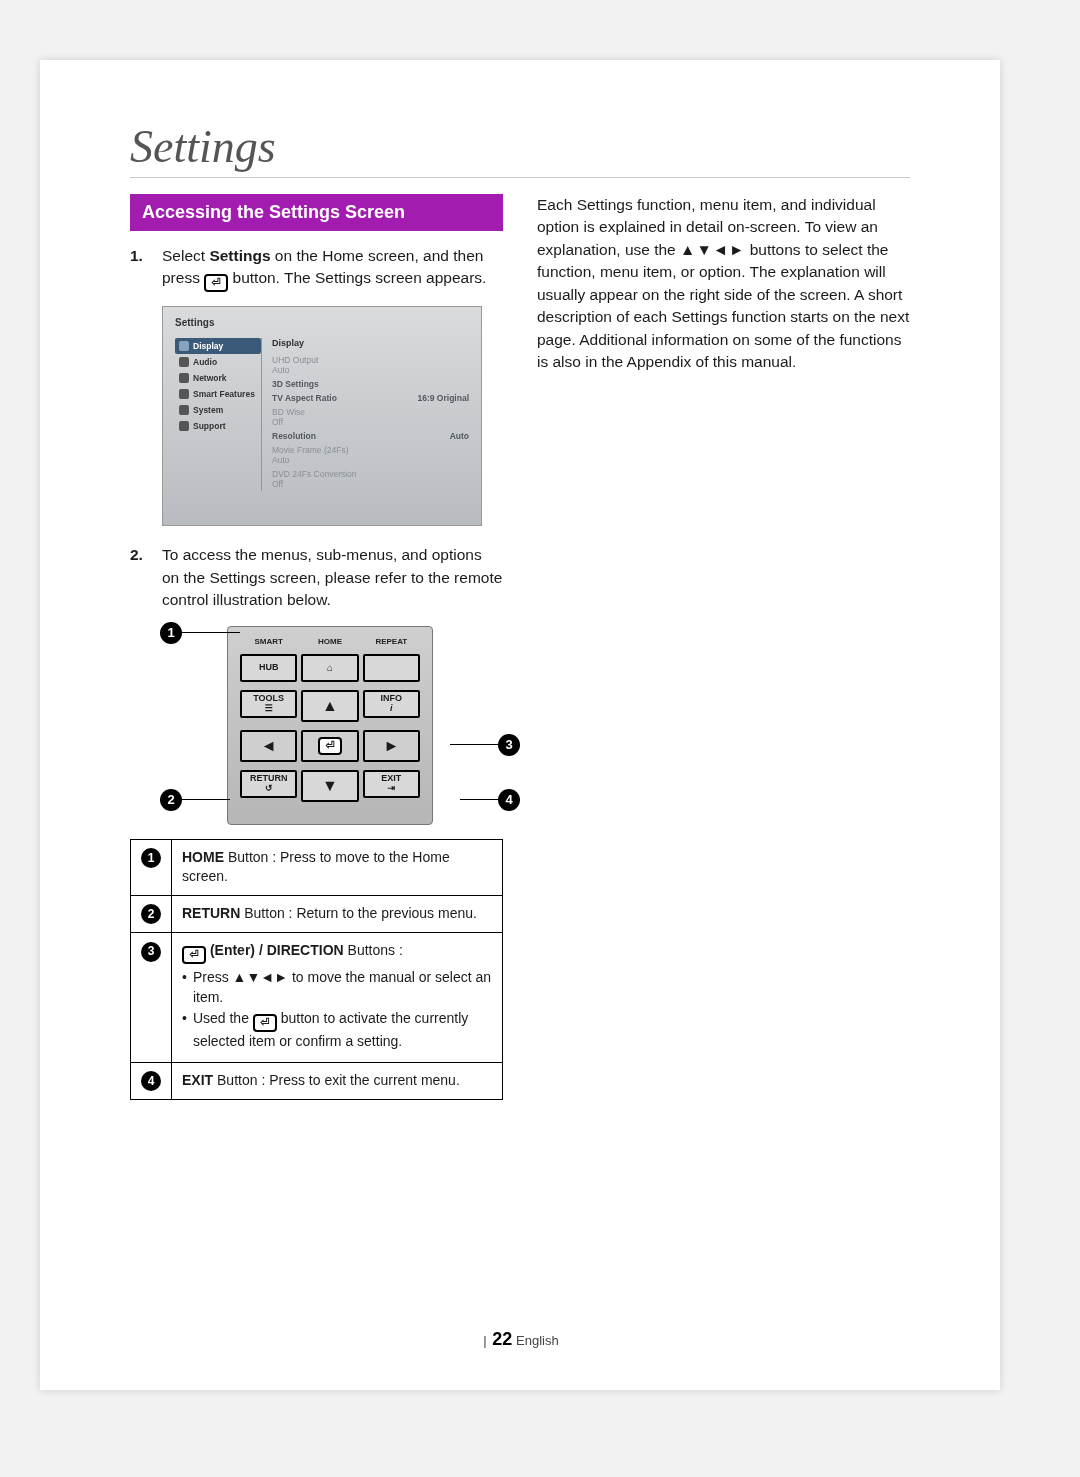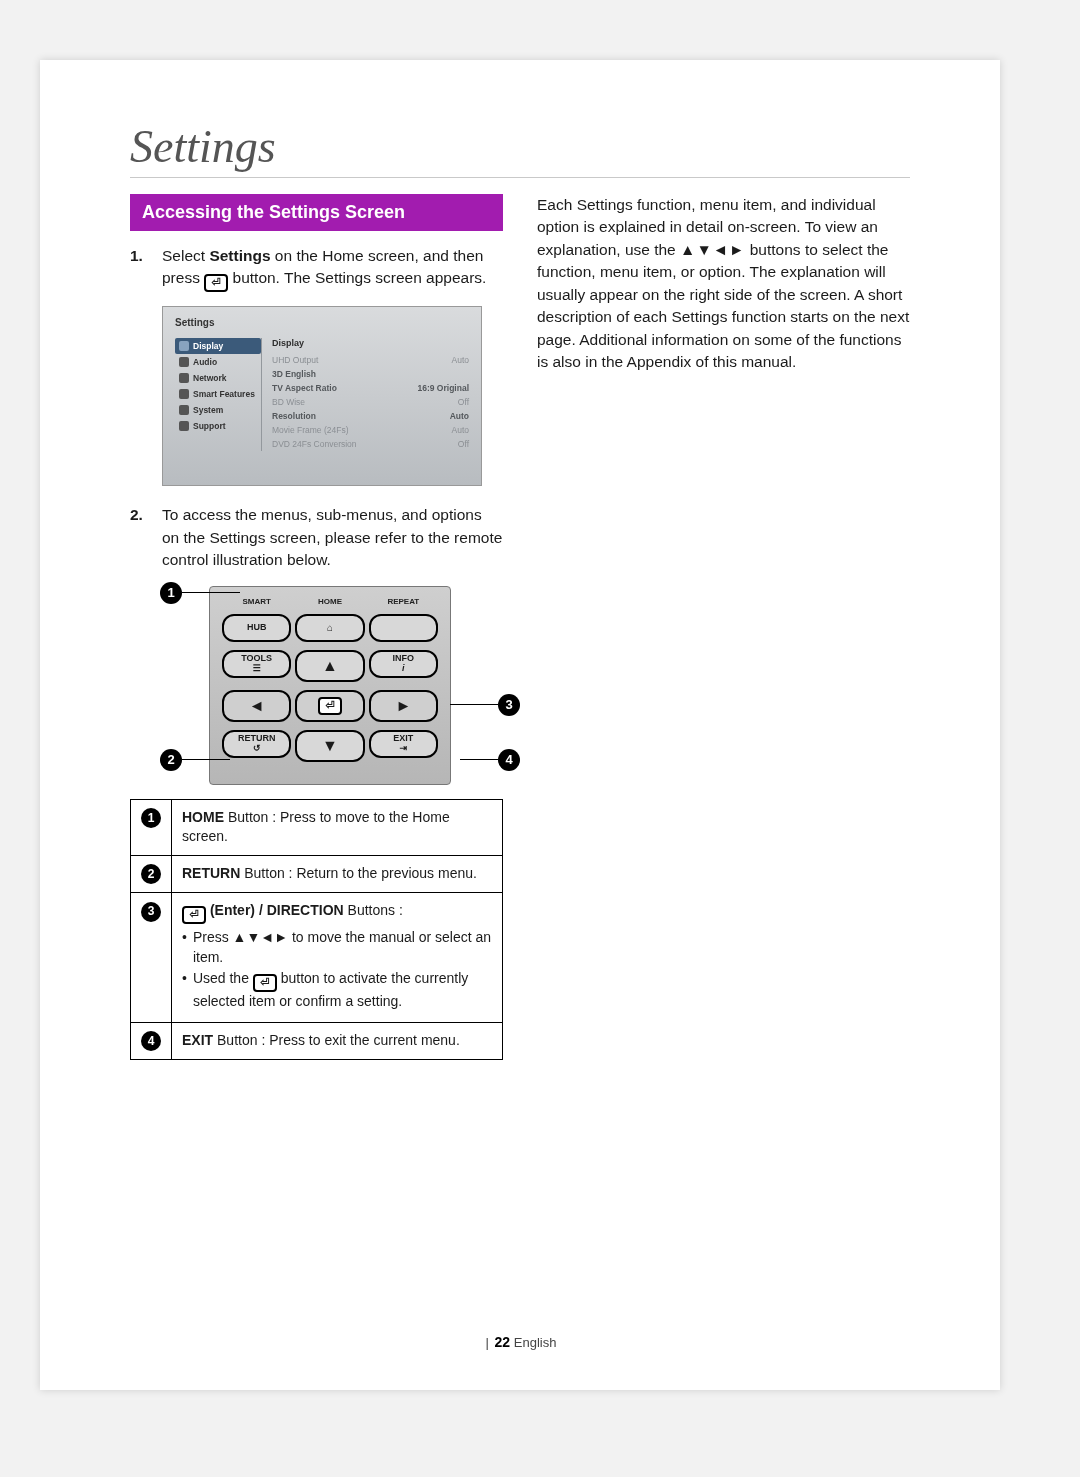--- a/index.html
+++ b/index.html
@@ -90,46 +90,46 @@
     background: #3b5a7a; color:#fff; border-radius:2px;
   }
   .ss-side .ico {
     width:10px; height:10px; border-radius:2px;
     background:#555; display:inline-block;
   }
   .ss-side .item.active .ico { background:#88a3bf; }
   .ss-main { flex:1; border-left:1px solid #93989d; padding-left:10px; }
   .ss-main .hdr { font-weight:bold; font-size:9px; margin-bottom:5px; }
   .ss-main .row { display:flex; justify-content:space-between; padding:2px 0; font-size:8.5px; color:#54585c;}
-  .ss-main .row.dim { color:#8b8f94; }
+  .ss-main .row.dim { color:#8b8f94;flex-direction:column; }
   .sub-hdr {
     font-weight: bold;
     font-size: 17px;
     margin: 12px 0 10px 0;
     line-height:1.35;
   }
   
   .remote-wrap {
     position: relative;
     width: 340px;
     margin: 10px 0 14px 30px;
   }
   .remote {
-    width: 242px;
+    width: 206px;
     margin: 0 auto;
     background: linear-gradient(#cfcfcf,#b6b6b6);
     border: 1px solid #777;
     border-radius: 4px;
     padding: 10px 10px 14px 10px;
   }
   .r-row { display:flex; justify-content:space-between; margin-bottom:8px; }
   .r-label { font-size:8px; font-weight:bold; color:#222; text-align:center; flex:1; }
   .r-btn {
     flex:1; height:28px; margin:0 2px;
-    border:2px solid #000; border-radius:12px;
+    border:2px solid #000; border-radius:2px;
     background:#d8d8d8;
     display:flex; align-items:center; justify-content:center;
     font-size:10px; font-weight:bold;
   }
   .r-btn.big { height:32px; font-size:16px; }
   .r-btn.small-text { font-size:9px; line-height:1.05; flex-direction:column;}
   .r-center .r-btn { background:#cfcfcf;}
   .circ-num {
     width:22px; height:22px; border-radius:50%;
     background:#000; color:#fff; font-weight:bold;
@@ -165,21 +165,21 @@
   table.desc li { display:flex; gap:6px; margin:2px 0;}
   table.desc li::before { content:"•"; }
   .right-hdr { font-weight:bold; font-size:18px; margin-bottom:10px; }
   .right-body { font-size:15.5px; line-height:1.45; }
   .arrows { letter-spacing:1px; }
   .footer {
     position:absolute; bottom:40px; left:0; width:100%;
     text-align:center; font-size:13px; color:#444;
   }
   .footer .divider{ margin:0 2px; }
-  .footer .pg{ font-weight:bold; font-size:14px; color:#000;}
+  .footer .pg{ font-weight:bold; font-size:18px; color:#000;}
 </style>
 </head>
 <body>
 
 <div class="page">
 
   <div class="title-bar">
     <h1>Settings</h1>
   </div>
 
@@ -224,21 +224,21 @@
                 <span>Support</span>
               </div>
           </div>
           <div class="ss-main">
             <div class="hdr">Display</div>
             <div class="row dim">
                 <span>UHD Output</span>
                 <span>Auto</span>
               </div>
             <div class="row">
-                <span class="bold">3D English</span>
+                <span class="bold">3D Settings</span>
                 <span></span>
               </div>
             <div class="row">
                 <span class="bold">TV Aspect Ratio</span>
                 <span class="bold">16:9 Original</span>
               </div>
             <div class="row dim">
                 <span>BD Wise</span>
                 <span>Off</span>
               </div>

